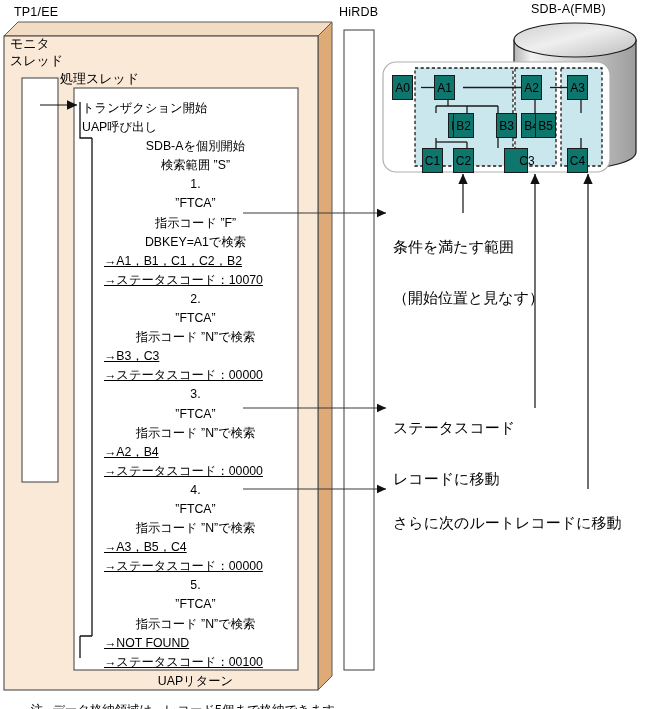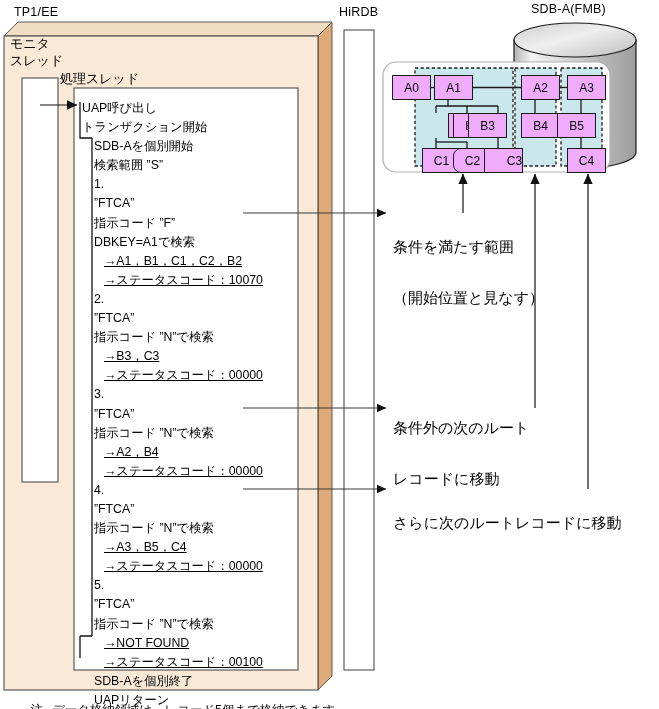--- a/index.html
+++ b/index.html
@@ -48,41 +48,41 @@
   
   .code {
     position: absolute;
     left: 82px;
     top: 99px;
     width: 215px;
     font-size: 12.3px;
     line-height: 19.1px;
   }
   .code .row { white-space: pre; height: 19.1px; }
-  .code .ind1 { padding-left: 12px; }
+  .code .ind1 { padding-left: 12px; text-align: center; }
   .code .ind2 { padding-left: 22px; }
 
   
   .note {
     position: absolute;
     font-size: 15px;
     line-height: 17px;
     white-space: pre;
   }
   .note-a { left: 393px; top: 204px; }
   .note-b { left: 393px; top: 385px; }
   .note-c { left: 393px; top: 480px; }
 
   
   .node {
     position: absolute;
-    width: 39px;
+    width: 21px;
     height: 25px;
     border: 1.3px solid #1a1a1a;
-    background: #f0abfc;
+    background: #0f766e;
     font-size: 12px;
     display: flex;
     align-items: center;
     justify-content: center;
     box-sizing: border-box;
   }
   .footnote {
     position: absolute;
     left: 17px;
     top: 688px;
@@ -204,22 +204,22 @@
   <div class="lbl lbl-hirdb">HiRDB</div>
 
   <div class="lbl lbl-sdba">SDB-A(FMB)</div>
 
   <div class="lbl lbl-monitor">モニタ
 スレッド</div>
 
   <div class="lbl lbl-procthread">処理スレッド</div>
 
   <div class="code" id="code-listing">
+      <div class="row">トランザクション開始</div>
       <div class="row">UAP呼び出し</div>
-      <div class="row">トランザクション開始</div>
       <div class="row ind1">SDB-Aを個別開始</div>
       <div class="row ind1">検索範囲 ”S”</div>
       <div class="row ind1">1.</div>
       <div class="row ind1">”FTCA”</div>
       <div class="row ind1">指示コード ”F”</div>
       <div class="row ind1">DBKEY=A1で検索</div>
       <div class="row ind2"><span style="text-decoration: underline;">→A1，B1，C1，C2，B2</span></div>
       <div class="row ind2"><span style="text-decoration: underline;">→ステータスコード：10070</span></div>
       <div class="row ind1">2.</div>
       <div class="row ind1">”FTCA”</div>
@@ -234,51 +234,50 @@
       <div class="row ind1">4.</div>
       <div class="row ind1">”FTCA”</div>
       <div class="row ind1">指示コード ”N”で検索</div>
       <div class="row ind2"><span style="text-decoration: underline;">→A3，B5，C4</span></div>
       <div class="row ind2"><span style="text-decoration: underline;">→ステータスコード：00000</span></div>
       <div class="row ind1">5.</div>
       <div class="row ind1">”FTCA”</div>
       <div class="row ind1">指示コード ”N”で検索</div>
       <div class="row ind2"><span style="text-decoration: underline;">→NOT FOUND</span></div>
       <div class="row ind2"><span style="text-decoration: underline;">→ステータスコード：00100</span></div>
-      <div class="row ind1">SDB-Aを個別終了</div>
       <div class="row ind1">UAPリターン</div>
     </div>
 
   <div class="note note-a">
     <div>条件を満たす範囲</div>
     <div>（開始位置と見なす）</div>
   </div>
 
   <div class="note note-b">
-    <div>条件外の次のルート</div>
+    <div>ステータスコード</div>
     <div>レコードに移動</div>
   </div>
 
   <div class="note note-c">
     <div>さらに次のルートレコードに移動</div>
   </div>
 
   <div id="tree-nodes">
       <div class="node" style="left: 392px; top: 75px;">A0</div>
       <div class="node" style="left: 434px; top: 75px;">A1</div>
       <div class="node" style="left: 521px; top: 75px;">A2</div>
       <div class="node" style="left: 567px; top: 75px;">A3</div>
       <div class="node" style="left: 400px; top: 113px; margin-left: 48px;">B1</div>
       <div class="node" style="left: 453px; top: 113px;">B2</div>
-      <div class="node" style="left: 468px; top: 113px;">B3</div>
+      <div class="node" style="left: 496px; top: 113px;">B3</div>
       <div class="node" style="left: 521px; top: 113px;">B4</div>
-      <div class="node" style="left: 557px; top: 113px;">B5</div>
+      <div class="node" style="left: 535px; top: 113px;">B5</div>
       <div class="node" style="left: 422px; top: 148px;">C1</div>
-      <div class="node" style="left: 453px; top: 148px; border-radius: 8px;">C2</div>
-      <div class="node" style="left: 484px; top: 148px; padding-left: 22px;">C3</div>
+      <div class="node" style="left: 453px; top: 148px;">C2</div>
+      <div class="node" style="left: 504px; top: 148px; padding-left: 22px;">C3</div>
       <div class="node" style="left: 567px; top: 148px;">C4</div>
     </div>
 
   <div class="footnote">
     <span class="fn-mark">注</span><span>データ格納領域は，レコード5個まで格納できます。</span>
   </div>
 
 </div>
 
 </body></html>

